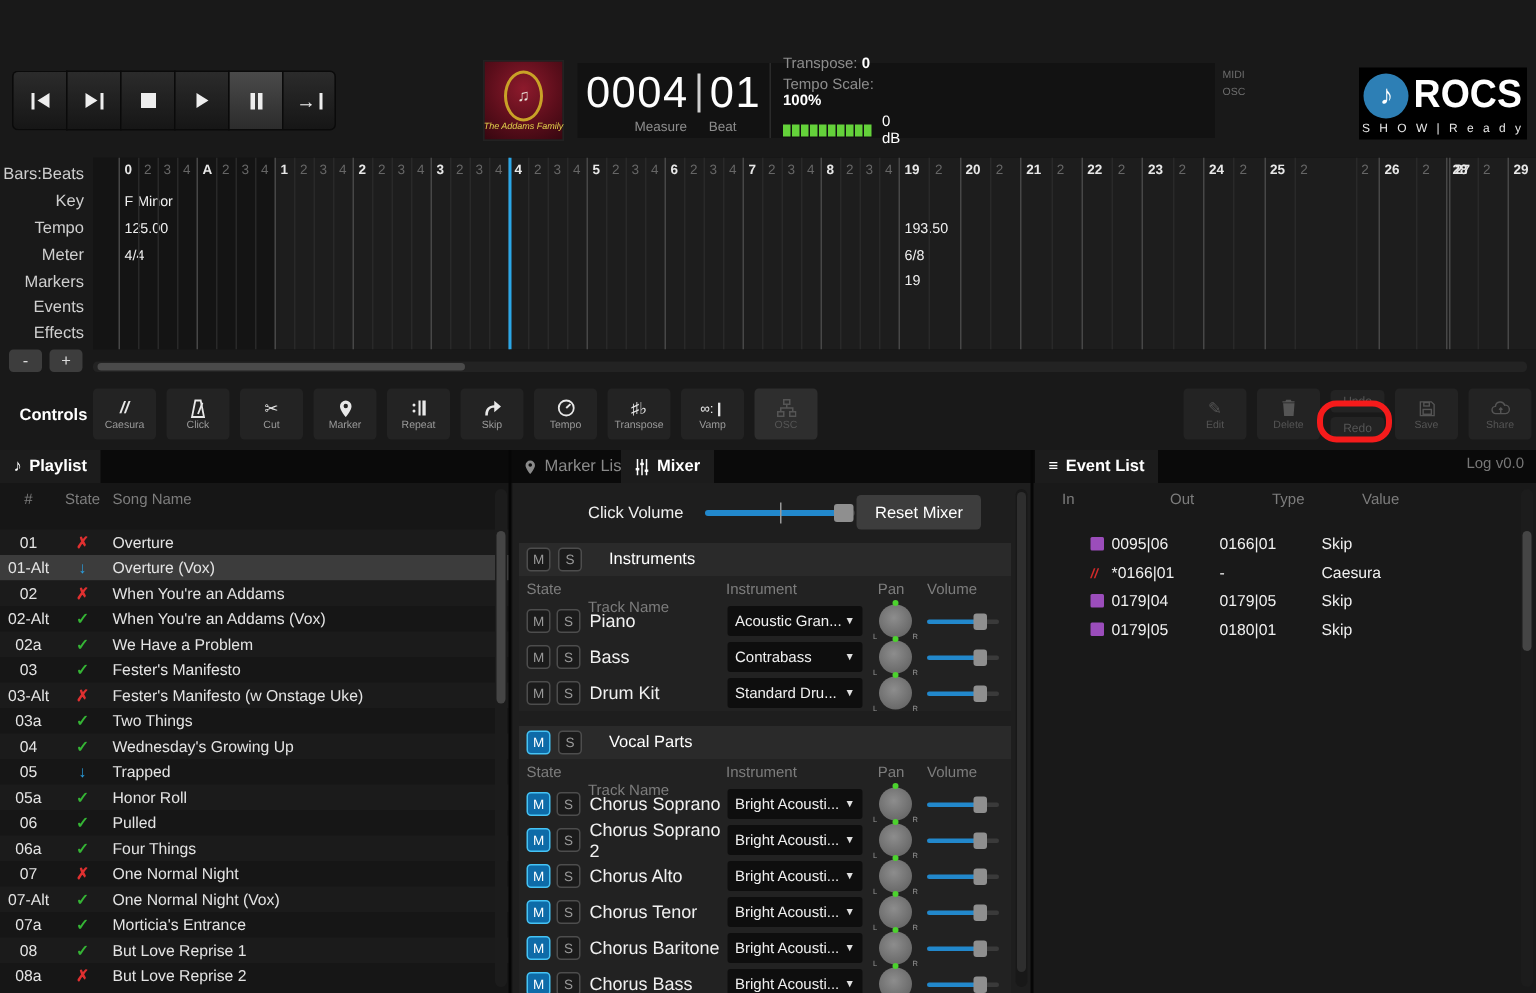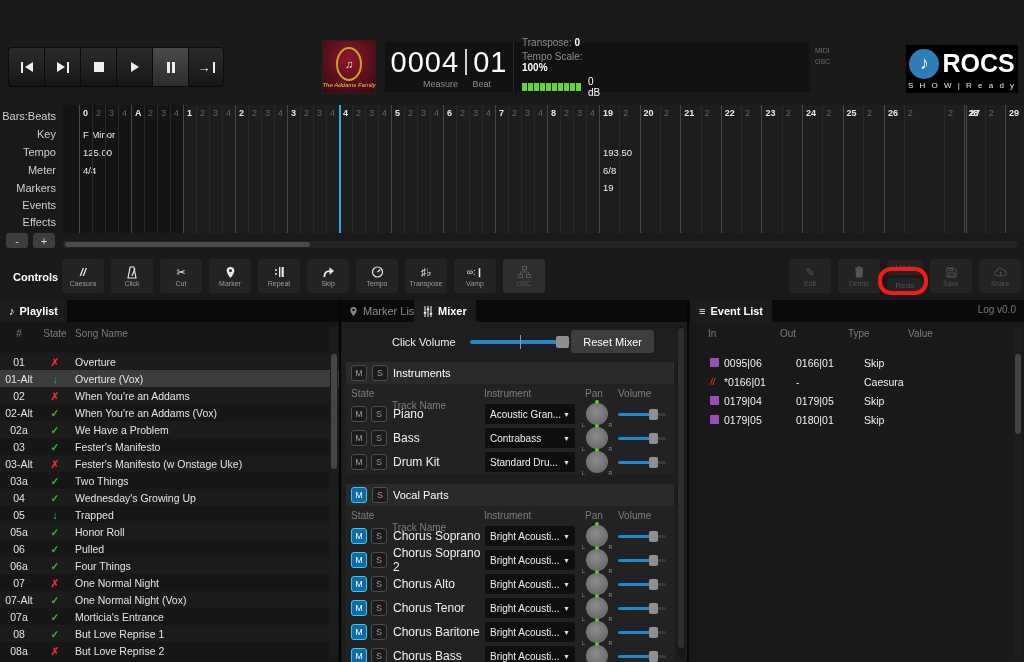--- a/index.html
+++ b/index.html
@@ -138,21 +138,21 @@
   .cvslider { position:relative; width:100px; height:4px; margin-left:14px;
               background:linear-gradient(to right,#2288cc 0 88%, #3a3a3a 88%); border-radius:2px; }
   .cvtick { position:absolute; left:50%; top:-5px; width:1px; height:14px; background:#9a9a9a; }
   .cvhandle { position:absolute; left:86%; top:-4px; width:13px; height:12px; background:#8f8f8f; border-radius:2px; }
   .cvval { margin-left:10px; color:#f0f0f0; }
   .resetbtn { position:absolute; right:34px; top:0; height:23px; padding:0 12px; background:#3d3d3d; border-radius:3px;
               color:#fff; font-size:11px; display:flex; align-items:center; }
   .msections { position:absolute; left:4px; top:40px; width:328px; }
   .msec { margin-bottom:10px; background:#222; }
   .sec-head { height:22px; background:#2a2a2a; display:flex; align-items:center; gap:5px; padding:0 5px; }
-  .sec-title { font-size:11px; color:#fff; margin-left:0; }
+  .sec-title { font-size:11px; color:#fff; margin-left:13px; }
   .ms { width:16px; height:16px; border:1px solid #4d4d4d; border-radius:3px; background:#1b1b1b; color:#9a9a9a;
         font-size:9px; display:inline-flex; align-items:center; justify-content:center; flex:0 0 auto; }
   .ms.active { background:#0e6ba8; border-color:#45c3f5; color:#fff; }
   .mcols { display:flex; align-items:center; height:18px; padding-left:5px; font-size:10px; color:#7d7d7d; }
   .mc0 { width:41px; } .mc1 { width:92px;margin-top:24px; } .mc2 { width:92px; } .mc3 { width:36px; text-align:center; } .mc4 { padding-left:6px; }
   .mrow { display:flex; align-items:center; height:24px; padding-left:5px; gap:4px; }
   .tname { width:88px; font-size:12px; color:#f0f0f0; margin-left:2px; }
   .dd { width:90px; height:20px; background:#0e0e0e; border-radius:2px; display:flex; align-items:center;
         padding:0 5px; font-size:10px; color:#f0f0f0; }
   .ddtext { white-space:nowrap; overflow:hidden; max-width:72px; }
@@ -163,21 +163,21 @@
   .kl,.kr { position:absolute; bottom:-3px; font-size:5px; color:#999; font-weight:normal; font-style:normal; }
   .kl { left:-4px; } .kr { right:-4px; }
   .slider { position:relative; width:48px; height:3px; margin-left:6px;
             background:linear-gradient(to right,#2288cc 0 70%, #3a3a3a 70%); border-radius:2px; flex:0 0 auto; }
   .handle { position:absolute; left:64%; top:-4px; width:9px; height:11px; background:#8f8f8f; border-radius:2px; }
 
   .eventlist { position:absolute; left:690px; top:322px; width:334px; bottom:0; background:#191919; }
   .ehead { position:absolute; left:0; top:6px; display:flex; font-size:10px; color:#7d7d7d; } .ec-in { width:72px; } .ec-out { width:68px; } .ec-type { width:60px; } .ec-val { width:60px; }
   .ehead { padding-left:18px; }
   .erows { position:absolute; left:0; top:31px; width:100%; }
-  .erow { display:flex; align-items:center; height:19px; font-size:10.5px; color:#f0f0f0; padding-left:20px; }
+  .erow { display:flex; align-items:center; height:19px; font-size:10.5px; color:#f0f0f0; padding-left:20px;margin-left:17px; }
   .eic { width:14px; display:flex; align-items:center; }
   .esq { width:9px; height:9px; background:#9b4dbb; border-radius:1px; }
   .ecae { color:#d42a2a; font-weight:bold; font-style:italic; font-size:9px; }
   .e-in { width:72px; } .e-out { width:68px; } .e-type { width:60px; } .e-val { width:60px; }
 
   .vdiv { position:absolute; top:300px; bottom:0; width:2px; background:#060606; }
   svg { display:block; }
 </style>
 </head>
 <body>
@@ -434,21 +434,21 @@
       </div>
       <div class="beat" style="left: 760.3px; width: 20.3px;">
         <span class="blabel">2</span>
       </div>
       <div class="beat barline" style="left: 780.6px; width: 20.3px;">
         <span class="blabel bnum">25</span>
       </div>
       <div class="beat" style="left: 800.9px; width: 20.3px;">
         <span class="blabel">2</span>
       </div>
-      <div class="beat barline" style="left: 822px; width: 20.3px;">
+      <div class="beat barline" style="left: 857px; width: 20.3px;">
         <span class="blabel bnum">26</span>
       </div>
       <div class="beat" style="left: 841.5px; width: 20.3px;">
         <span class="blabel">2</span>
       </div>
       <div class="beat barline" style="left: 904px; width: 20.3px;">
         <span class="blabel bnum">27</span>
       </div>
       <div class="beat" style="left: 882.1px; width: 20.3px;">
         <span class="blabel">2</span>

